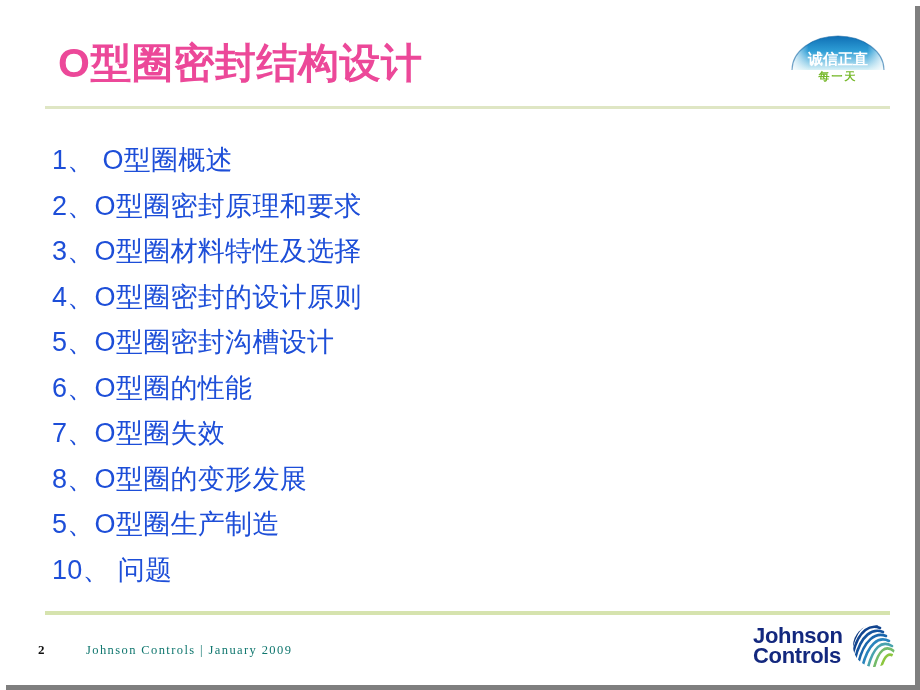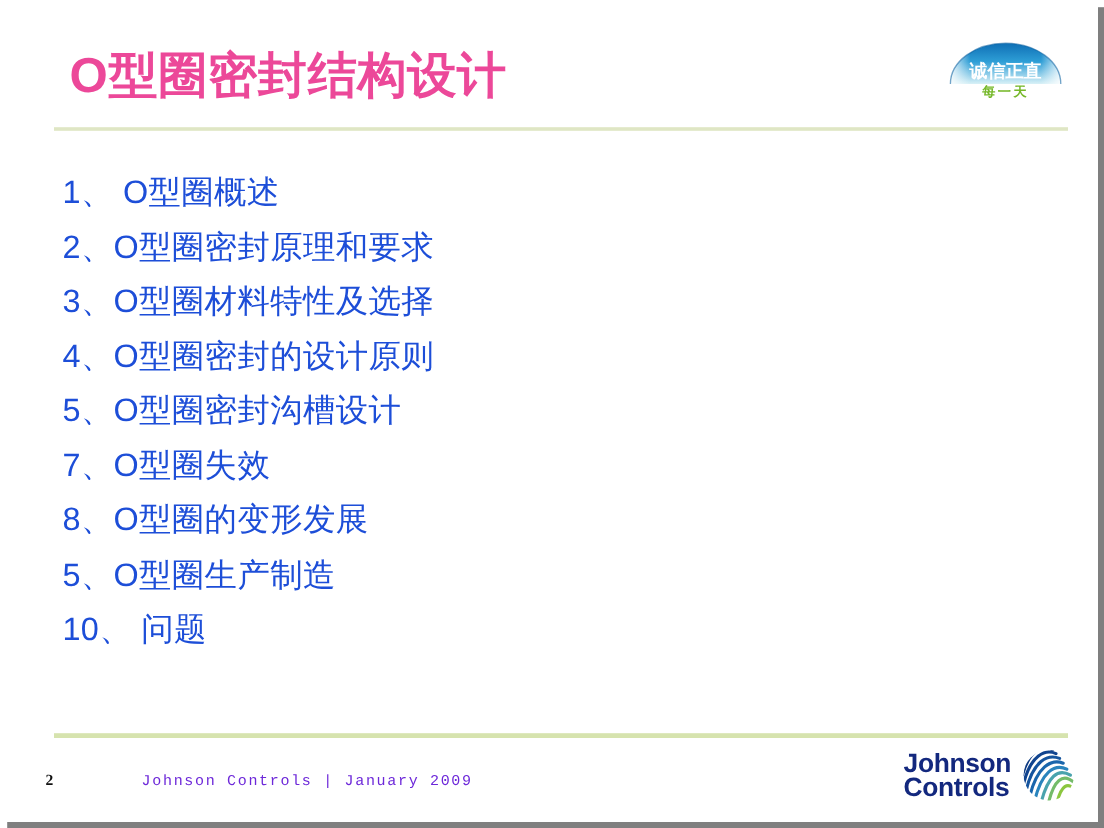--- a/index.html
+++ b/index.html
@@ -103,25 +103,24 @@
     align-items: baseline;
   }
   .page-number {
     font-family: "Liberation Serif", "DejaVu Serif", serif;
     font-size: 13px;
     font-weight: bold;
     color: #111111;
     width: 48px;
   }
   .footer-text {
-    font-family: Liberation Mono, monospace;
+    font-family: Liberation Serif, serif;
     font-size: 12.5px;
-    color: #6d28d9;
+    color: #0f766e;
     letter-spacing: 1.4px;
-    margin-left: 32px;
   }
 
   
   .jc-logo {
     position: absolute;
     right: 22px;
     top: 622px;
     width: 145px;
     height: 52px;
   }
@@ -181,20 +180,21 @@
       <text x="52" y="52" text-anchor="middle" font-family="'DejaVu Sans','Liberation Sans',sans-serif" font-size="11" font-weight="bold" fill="#76b82a" letter-spacing="2">每一天</text>
     </svg>
   </div>
 
   <div class="agenda">
     <div class="agenda-item">1、 O型圈概述</div>
     <div class="agenda-item">2、O型圈密封原理和要求</div>
     <div class="agenda-item">3、O型圈材料特性及选择</div>
     <div class="agenda-item">4、O型圈密封的设计原则</div>
     <div class="agenda-item">5、O型圈密封沟槽设计</div>
+    <div class="agenda-item">6、O型圈的性能</div>
     <div class="agenda-item">7、O型圈失效</div>
     <div class="agenda-item">8、O型圈的变形发展</div>
     <div class="agenda-item">5、O型圈生产制造</div>
     <div class="agenda-item">10、 问题</div>
   </div>
 
   <div class="rule-bottom"></div>
 
   <div class="footer">
     <div class="page-number">2</div>

